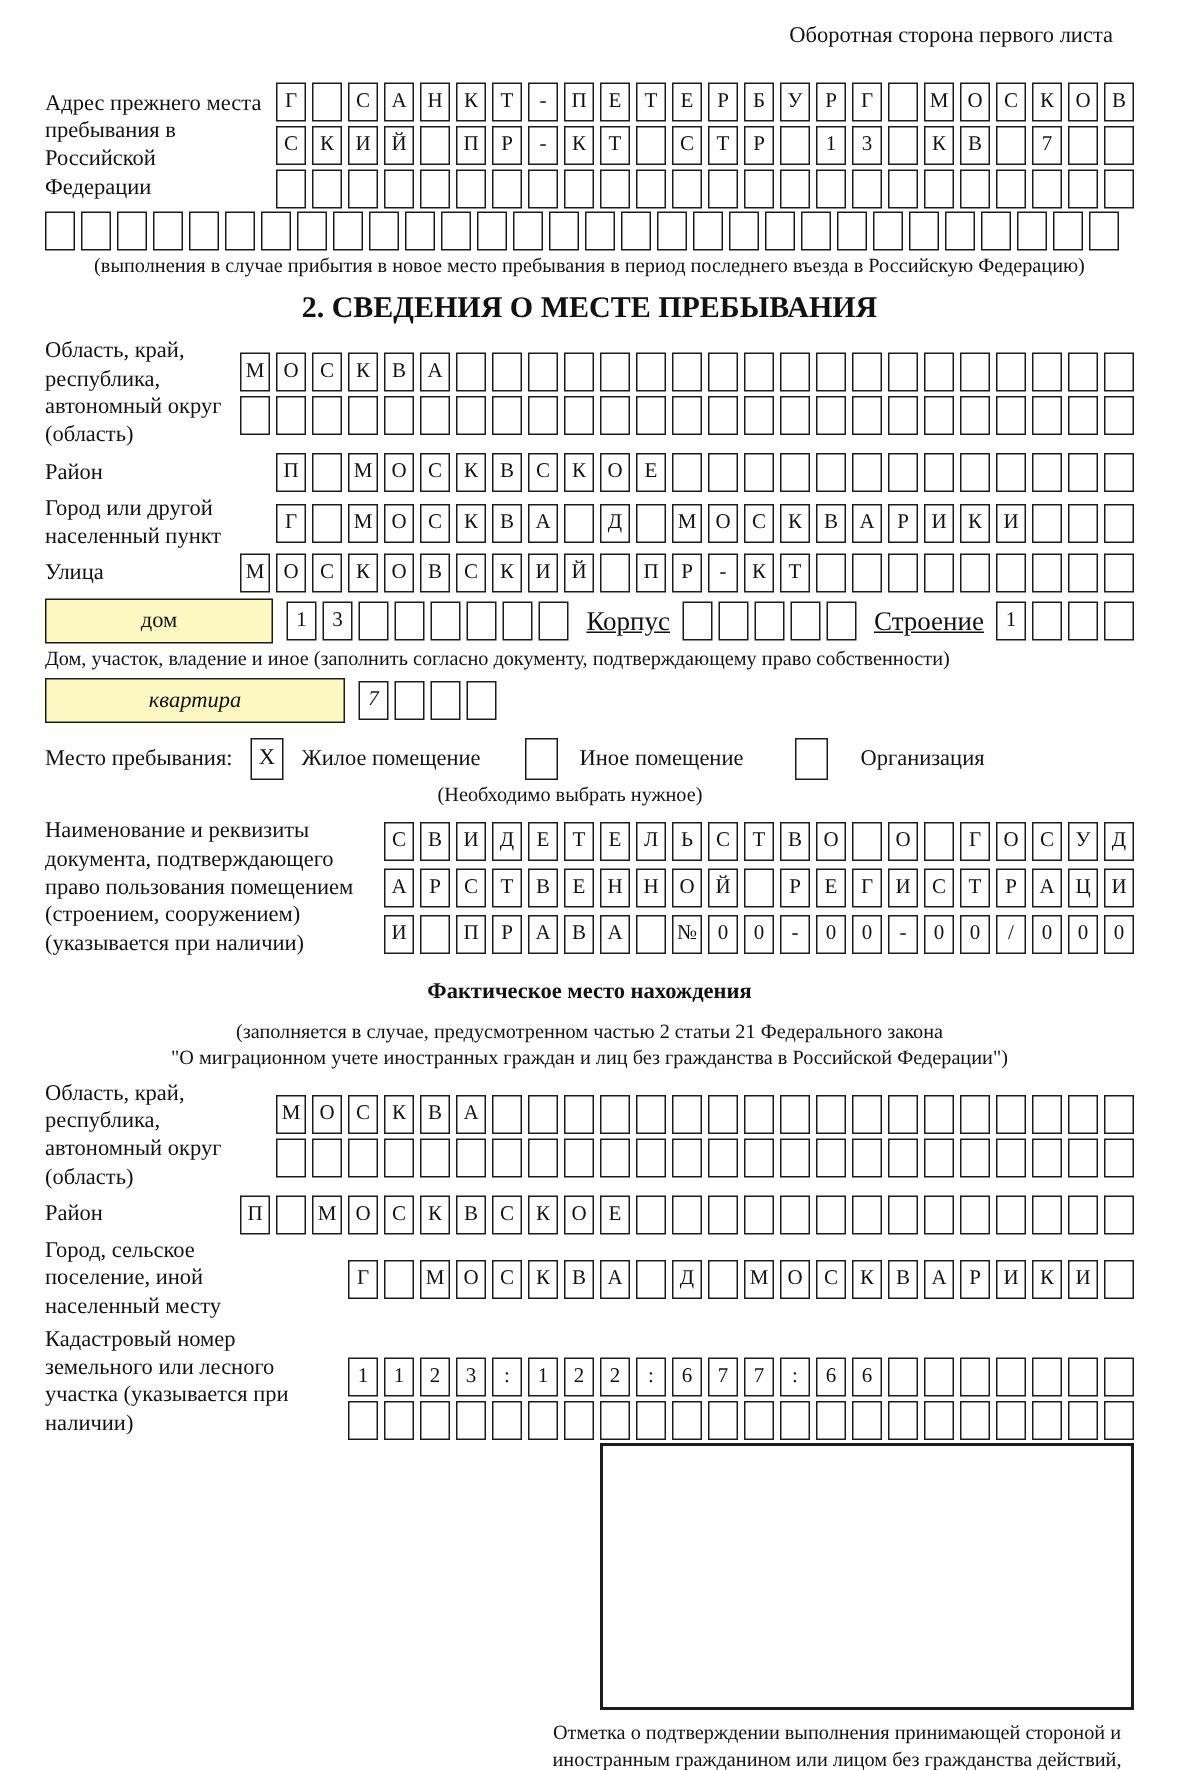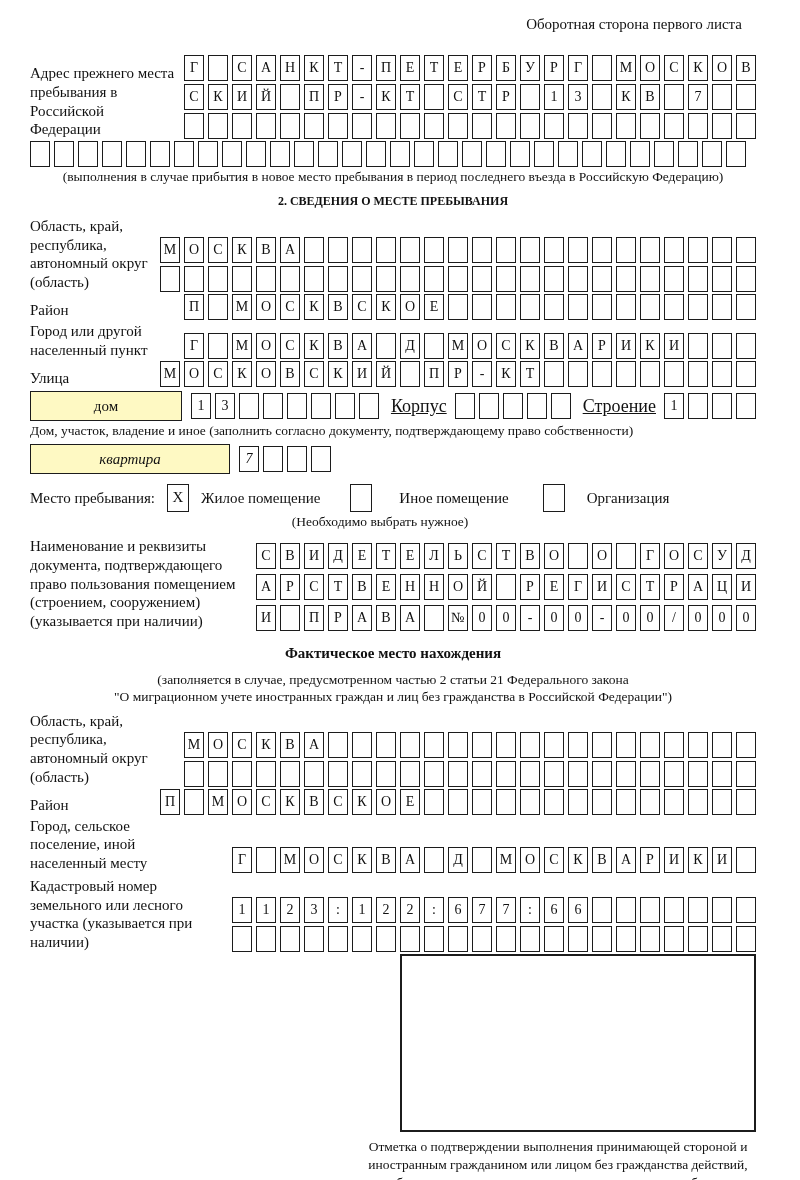--- a/index.html
+++ b/index.html
@@ -3,32 +3,32 @@
 <meta charset="utf-8">
 <style>
   html,body{margin:0;padding:0;background:#ffffff;}
   body{
     width:800px;height:1180px;overflow:hidden;
     font-family:"Liberation Serif","DejaVu Serif",serif;
     color:#111;
   }
   .sheet{width:726px;margin:0 auto 0 30px;padding-top:16px;}
   .hdr-note{font-size:15px;text-align:right;padding-right:14px;margin-bottom:22px;}
-  .row{display:flex;align-items:flex-end;}
+  .row{display:flex;align-items:center;}
   .label{font-size:15px;line-height:1.25;}
   .cells{display:flex;gap:4px;margin-left:auto;flex:0 0 auto;}
   .cellcol{display:flex;flex-direction:column;gap:3px;margin-left:auto;flex:0 0 auto;}
   .cellcol .cells{margin-left:auto;}
   .cell{
     width:20px;height:26px;box-sizing:border-box;border:1.5px solid #1c1c1c;
     font-size:14px;line-height:23px;text-align:center;flex:0 0 auto;background:#fff;
   }
   .note{font-size:13.5px;line-height:1.25;}
   .note-center{text-align:center;}
-  .sec-title{font-size:12px;font-weight:bold;text-align:center;margin:8px 0 8px 0;}
+  .sec-title{font-size:20px;font-weight:bold;text-align:center;margin:8px 0 8px 0;}
   .wide-box{
     box-sizing:border-box;border:1.6px solid #1c1c1c;height:30px;
     display:flex;align-items:center;justify-content:center;font-size:15px;background:#fef9c3;
   }
   .inline-lbl{font-size:18px;line-height:30px;white-space:nowrap;text-decoration:underline;}
   .checkbox{
     width:22px;height:28px;box-sizing:border-box;border:1.6px solid #1c1c1c;
     font-size:15px;line-height:25px;text-align:center;background:#fff;flex:0 0 auto;
   }
   .mesto-row{display:flex;align-items:center;margin-top:10px;}
@@ -360,21 +360,21 @@
         <div class="cell"></div>
         <div class="cell"></div>
       </div>
   </div>
 
   <div class="mesto-row mb2">
     <div class="label">Место пребывания:</div>
     <div class="checkbox" style="margin-left:12px;">X</div>
     <div class="label" style="margin-left:12px;">Жилое помещение</div>
     <div class="checkbox" style="margin-left:30px;"></div>
-    <div class="label" style="margin-left:27px;">Иное помещение</div>
+    <div class="label" style="margin-left:14px;">Иное помещение</div>
     <div class="checkbox" style="margin-left:34px;"></div>
     <div class="label" style="margin-left:22px;">Организация</div>
   </div>
   <div class="note mb6" style="width:380px;margin-left:160px;text-align:center;">(Необходимо выбрать нужное)</div>
 
   <div class="row mb6">
     <div class="label" style="width:212px;">Наименование и реквизиты документа, подтверждающего право пользования помещением (строением, сооружением) (указывается при наличии)</div>
     <div class="cellcol" style="gap:5px;">
       <div class="cells">
           <div class="cell">С</div>

